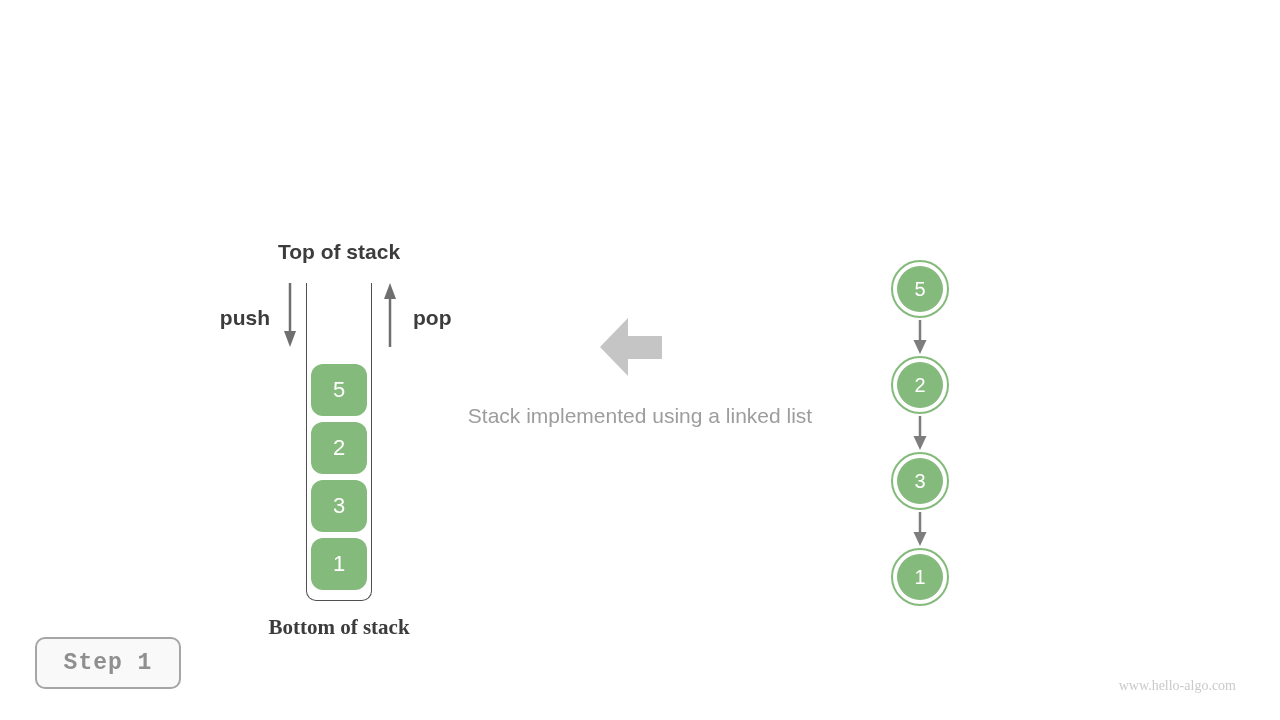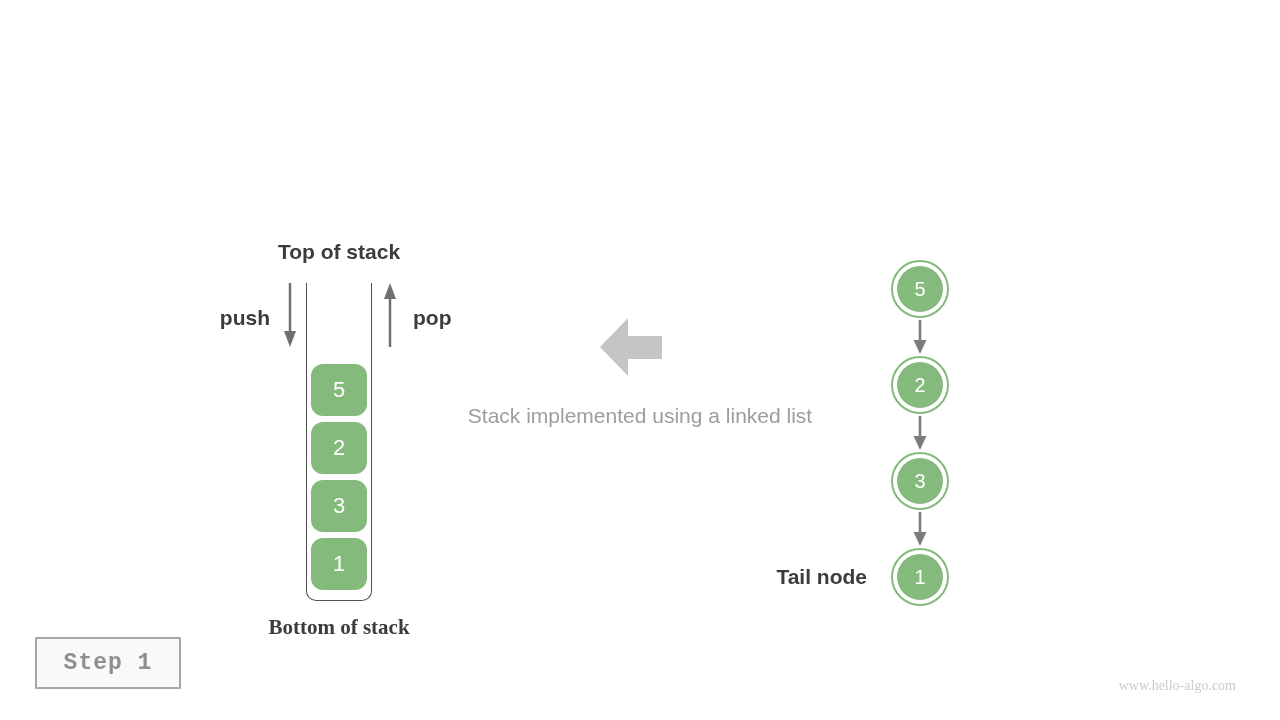--- a/index.html
+++ b/index.html
@@ -75,21 +75,21 @@
     color: #9d9d9d;
   }
 
   .step-badge {
     position: absolute;
     left: 35px; top: 637px;
     width: 146px; height: 52px;
     box-sizing: border-box;
     background: #f9f9f9;
     border: 2px solid #a6a6a6;
-    border-radius: 1px;
+    border-radius: 10px;
     display: flex; align-items: center; justify-content: center;
     font-family: "Liberation Mono", monospace;
     font-weight: bold;
     font-size: 23px;
     color: #8f8f8f;
     letter-spacing: 1px;
   }
 
   .watermark {
     position: absolute;
@@ -126,21 +126,20 @@
   <div class="stack-box" style="top:538px;">1</div>
 
   <div class="bold-label center" style="left:239px; top:616px; width:200px;font-family:Liberation Serif, serif;">Bottom of stack</div>
 
   <svg class="abs" style="left:598px; top:316px;" width="68" height="62" viewBox="0 0 68 62">
     <polygon points="2,31 30,2 30,20 64,20 64,43 30,43 30,60" fill="#c5c5c5"></polygon>
   </svg>
 
   <div class="caption">Stack implemented using a linked list</div>
 
-  <div class="bold-label right" style="left:698px; top:565px; width:169px;">Tail node</div>
 
   <div class="ll-node" style="top:260px;">
     <div class="ll-node-inner">5</div>
   </div>
   <svg class="abs" style="left:908px; top:318px;" width="24" height="38" viewBox="0 0 24 38">
     <line x1="12" y1="2" x2="12" y2="24" stroke="#7d7d7d" stroke-width="2.5"></line>
     <polygon points="12,36 5.5,22 18.5,22" fill="#7d7d7d"></polygon>
   </svg>
 
   <div class="ll-node" style="top:356px;">

